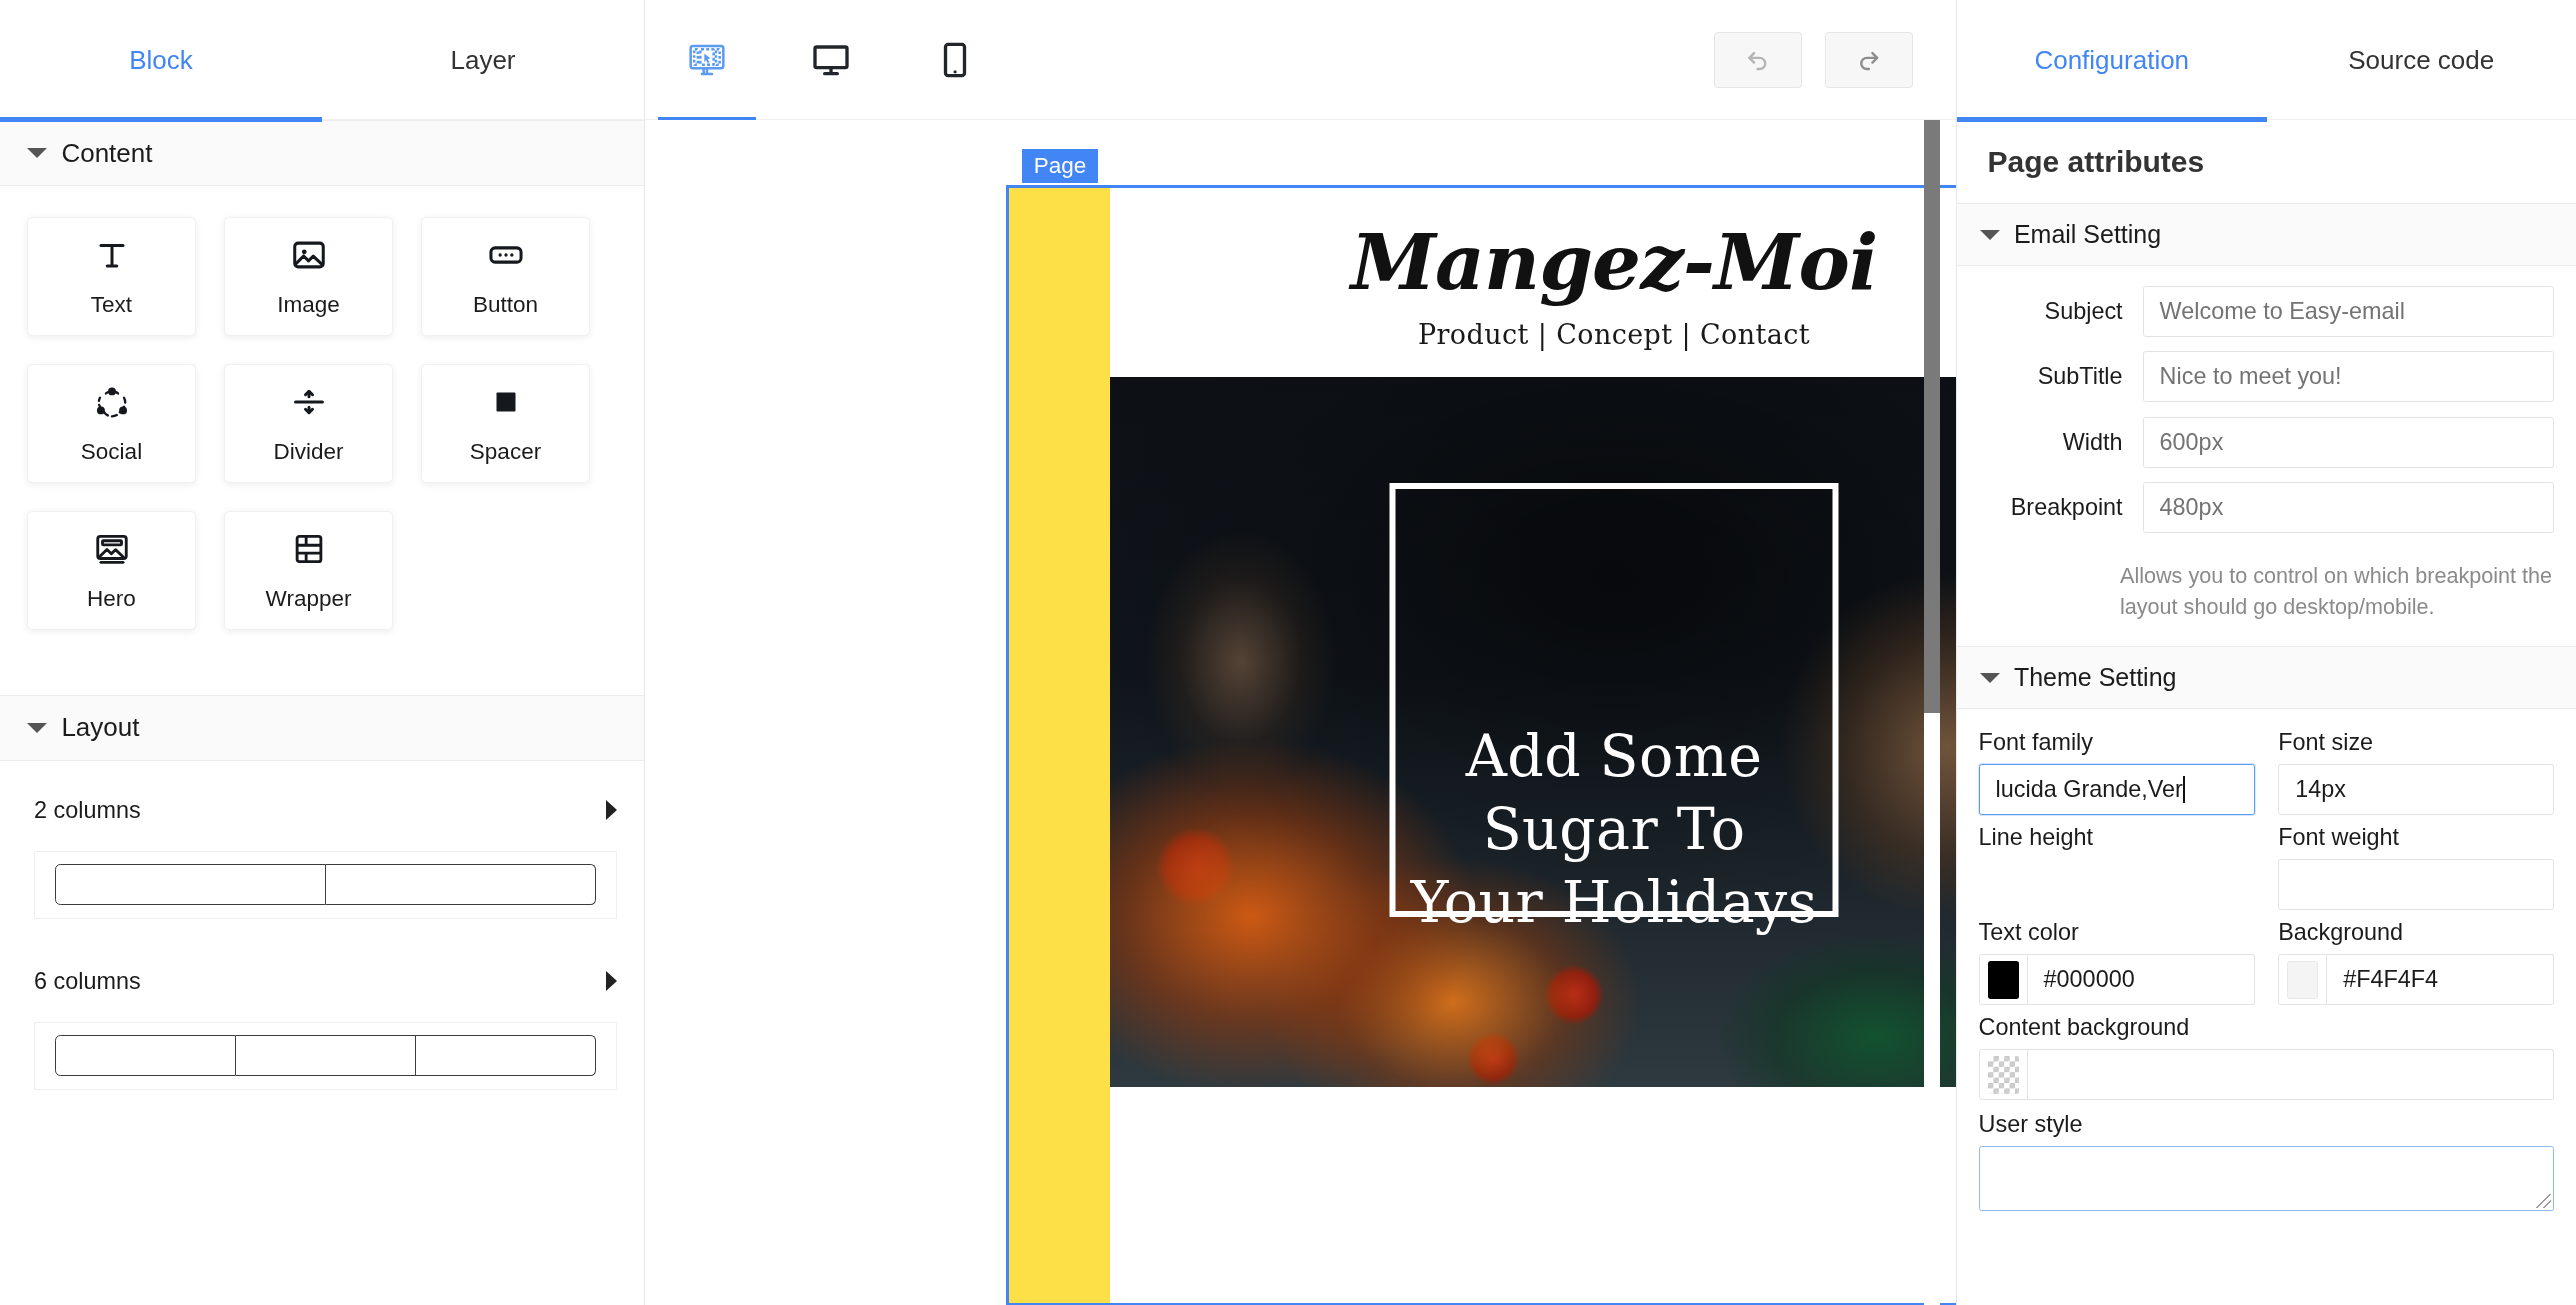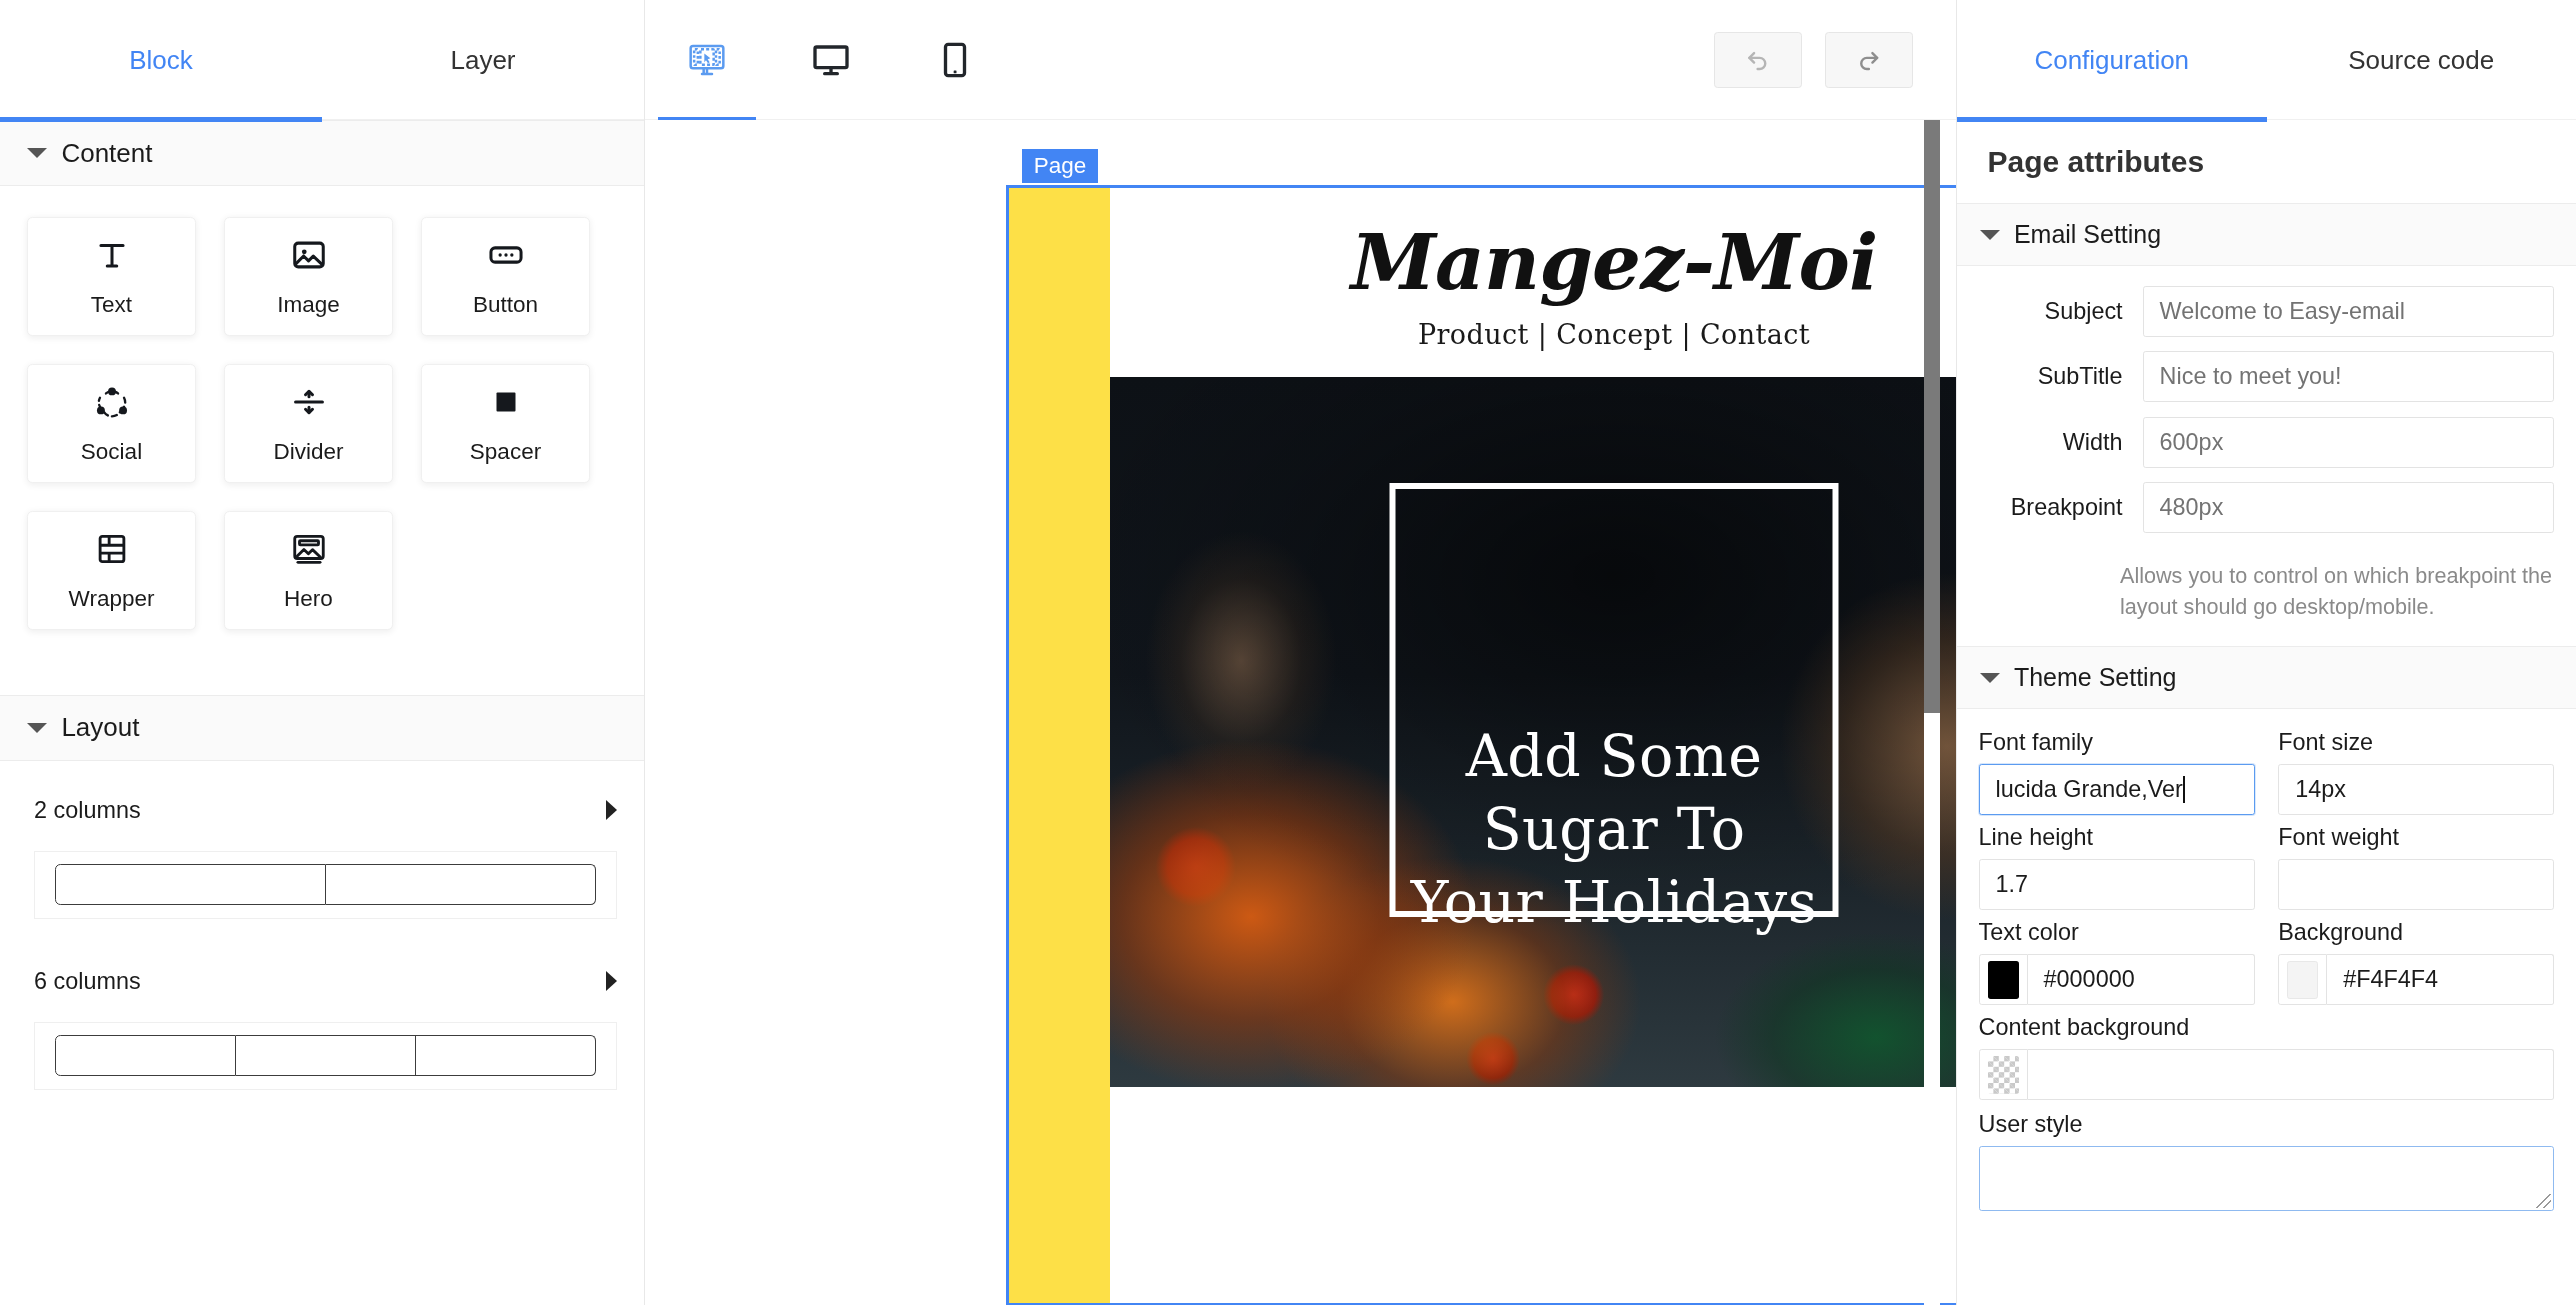--- a/index.html
+++ b/index.html
@@ -345,38 +345,38 @@
           <span class="glyph">
             <svg width="38" height="38" viewBox="0 0 24 24">
               <rect x="6" y="6" width="12" height="12" rx="0.6" fill="#15181d"></rect>
             </svg>
           </span>
           <span class="lbl">Spacer</span>
         </div>
 
         <div class="block-card">
           <span class="glyph">
-            <svg width="38" height="38" viewBox="0 0 24 24" fill="none" stroke="#15181d" stroke-width="1.8">
-              <rect x="4.5" y="4" width="15" height="16" rx="1.4"></rect>
-              <path d="M4.5 9.6h15M4.5 14.6h15M10.2 4v5.6M10.2 14.6V20"></path>
-            </svg>
-          </span>
-          <span class="lbl">Wrapper</span>
-        </div>
-
-        <div class="block-card">
-          <span class="glyph">
             <svg width="38" height="38" viewBox="0 0 24 24" fill="none" stroke="#15181d" stroke-width="1.8" stroke-linejoin="round">
               <rect x="3" y="4" width="18" height="14" rx="1.6"></rect>
               <rect x="6" y="6.8" width="12" height="2.6" rx="0.5" fill="none"></rect>
               <path d="M4.6 16.4l4.2-4.1 2.8 2.7 2.6-2.6 4.9 4.6" stroke-linecap="round"></path>
               <path d="M5 20.4h14" stroke-linecap="round"></path>
             </svg>
           </span>
           <span class="lbl">Hero</span>
+        </div>
+
+        <div class="block-card">
+          <span class="glyph">
+            <svg width="38" height="38" viewBox="0 0 24 24" fill="none" stroke="#15181d" stroke-width="1.8">
+              <rect x="4.5" y="4" width="15" height="16" rx="1.4"></rect>
+              <path d="M4.5 9.6h15M4.5 14.6h15M10.2 4v5.6M10.2 14.6V20"></path>
+            </svg>
+          </span>
+          <span class="lbl">Wrapper</span>
         </div>
 
       </div>
 
       <div style="height:65px"></div>
 
       <div class="section-header">
         <span class="caret-down"></span>
         <span class="section-title">Layout</span>
       </div>
@@ -552,21 +552,20 @@
       </div>
       <div class="col">
         <div class="sub-lbl">Font size</div>
         <div class="txtinput">14px</div>
       </div>
     </div>
 
     <div class="two-col">
       <div class="col">
         <div class="sub-lbl">Line height</div>
-        <div class="txtinput">1.7</div>
       </div>
       <div class="col">
         <div class="sub-lbl">Font weight</div>
         <div class="txtinput"></div>
       </div>
     </div>
 
     <div class="two-col">
       <div class="col">
         <div class="sub-lbl">Text color</div>

